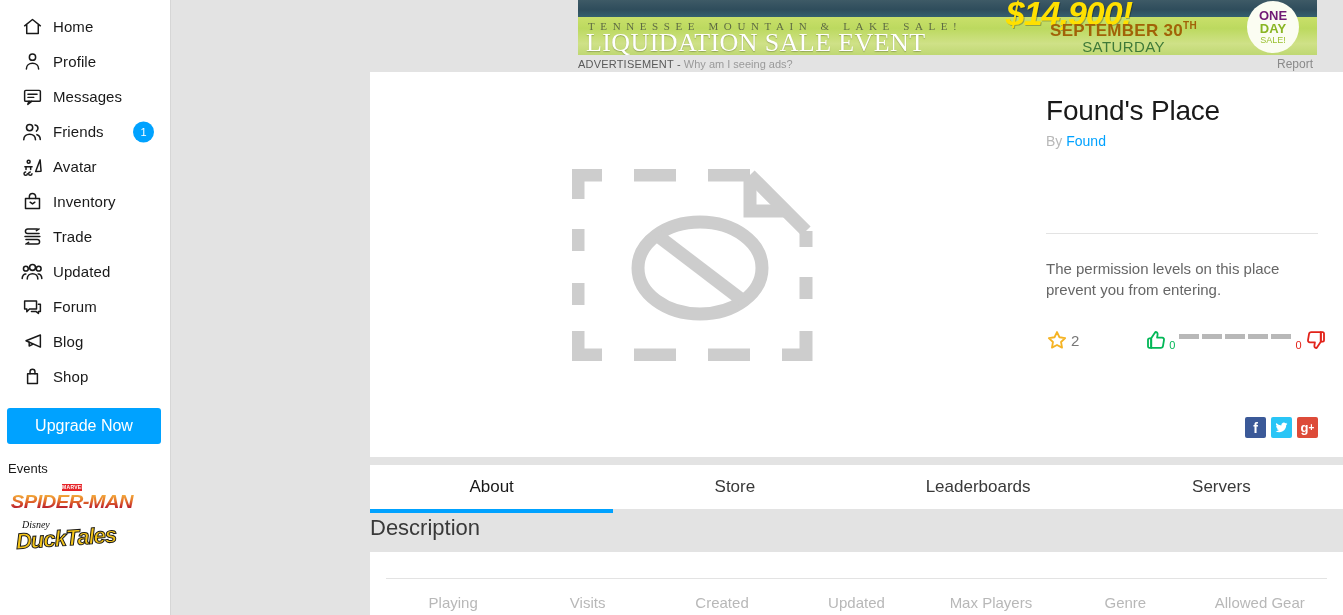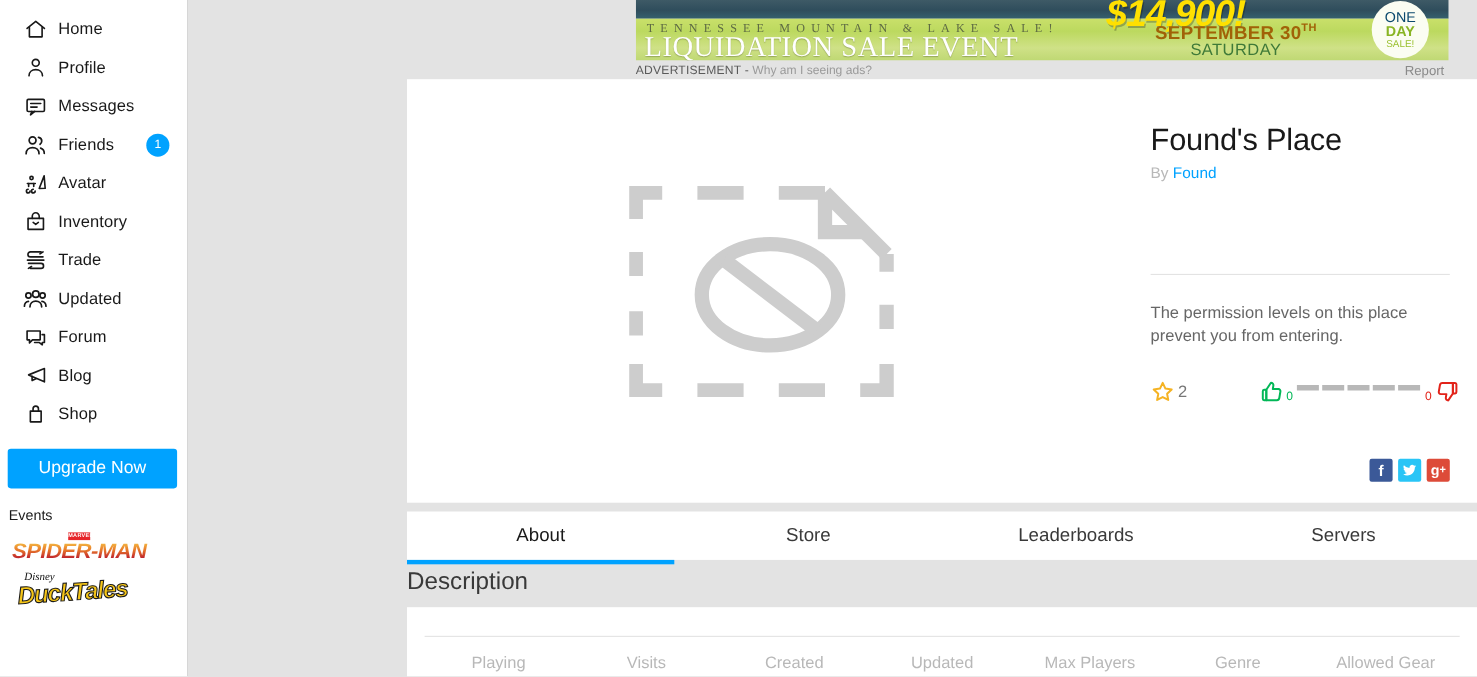--- a/index.html
+++ b/index.html
@@ -163,21 +163,21 @@
     margin-top: -3px;
   }
   .ad-badge {
     position: absolute; right: 18px; top: 1px;
     width: 52px; height: 52px; border-radius: 50%;
     background: #fbfdf2;
     display: flex; flex-direction: column;
     align-items: center; justify-content: center;
     line-height: 1;
   }
-  .ad-badge-l1 { font-size: 13px; font-weight: normal; color: #0c4a6e; }
+  .ad-badge-l1 { font-size: 13px; font-weight: bold; color: #701a75; }
   .ad-badge-l2 { font-size: 13px; font-weight: bold; color: #89b524; }
   .ad-badge-l3 { font-size: 9px; color: #9ac02f; margin-top: 1px; }
 
   .ad-meta {
     position: absolute; left: 578px; top: 56px;
     width: 739px; height: 16px;
     display: flex; align-items: center;
   }
   .ad-meta-label { font-size: 11px; color: #5a5a5a; letter-spacing: .2px; }
   .ad-meta-link  { font-size: 11px; color: #9a9a9a; margin-left: 3px; cursor: pointer; }
@@ -195,21 +195,21 @@
     width: 660px; height: 385px;
     display: flex; align-items: center; justify-content: center;
   }
   .noimg { width: 256px; height: 192px; }
   .info {
     position: absolute; left: 676px; top: 22px;
     width: 280px;
   }
   .game-title {
     font-size: 28px; color: #191919; font-weight: normal;
-    letter-spacing: -0.2px; line-height: 34px; margin-top: 16px;
+    letter-spacing: -0.2px; line-height: 34px;
   }
   .byline { margin-top: 5px; font-size: 14px; color: #b8b8b8; }
   .byline a { color: #00a2ff; text-decoration: none; cursor: pointer; }
   .info-divider {
     margin-top: 84px;
     height: 1px; background: #e3e3e3; width: 272px;
   }
   .perm-msg {
     margin-top: 24px;
     font-size: 15px; color: #666; line-height: 21px; width: 240px;

